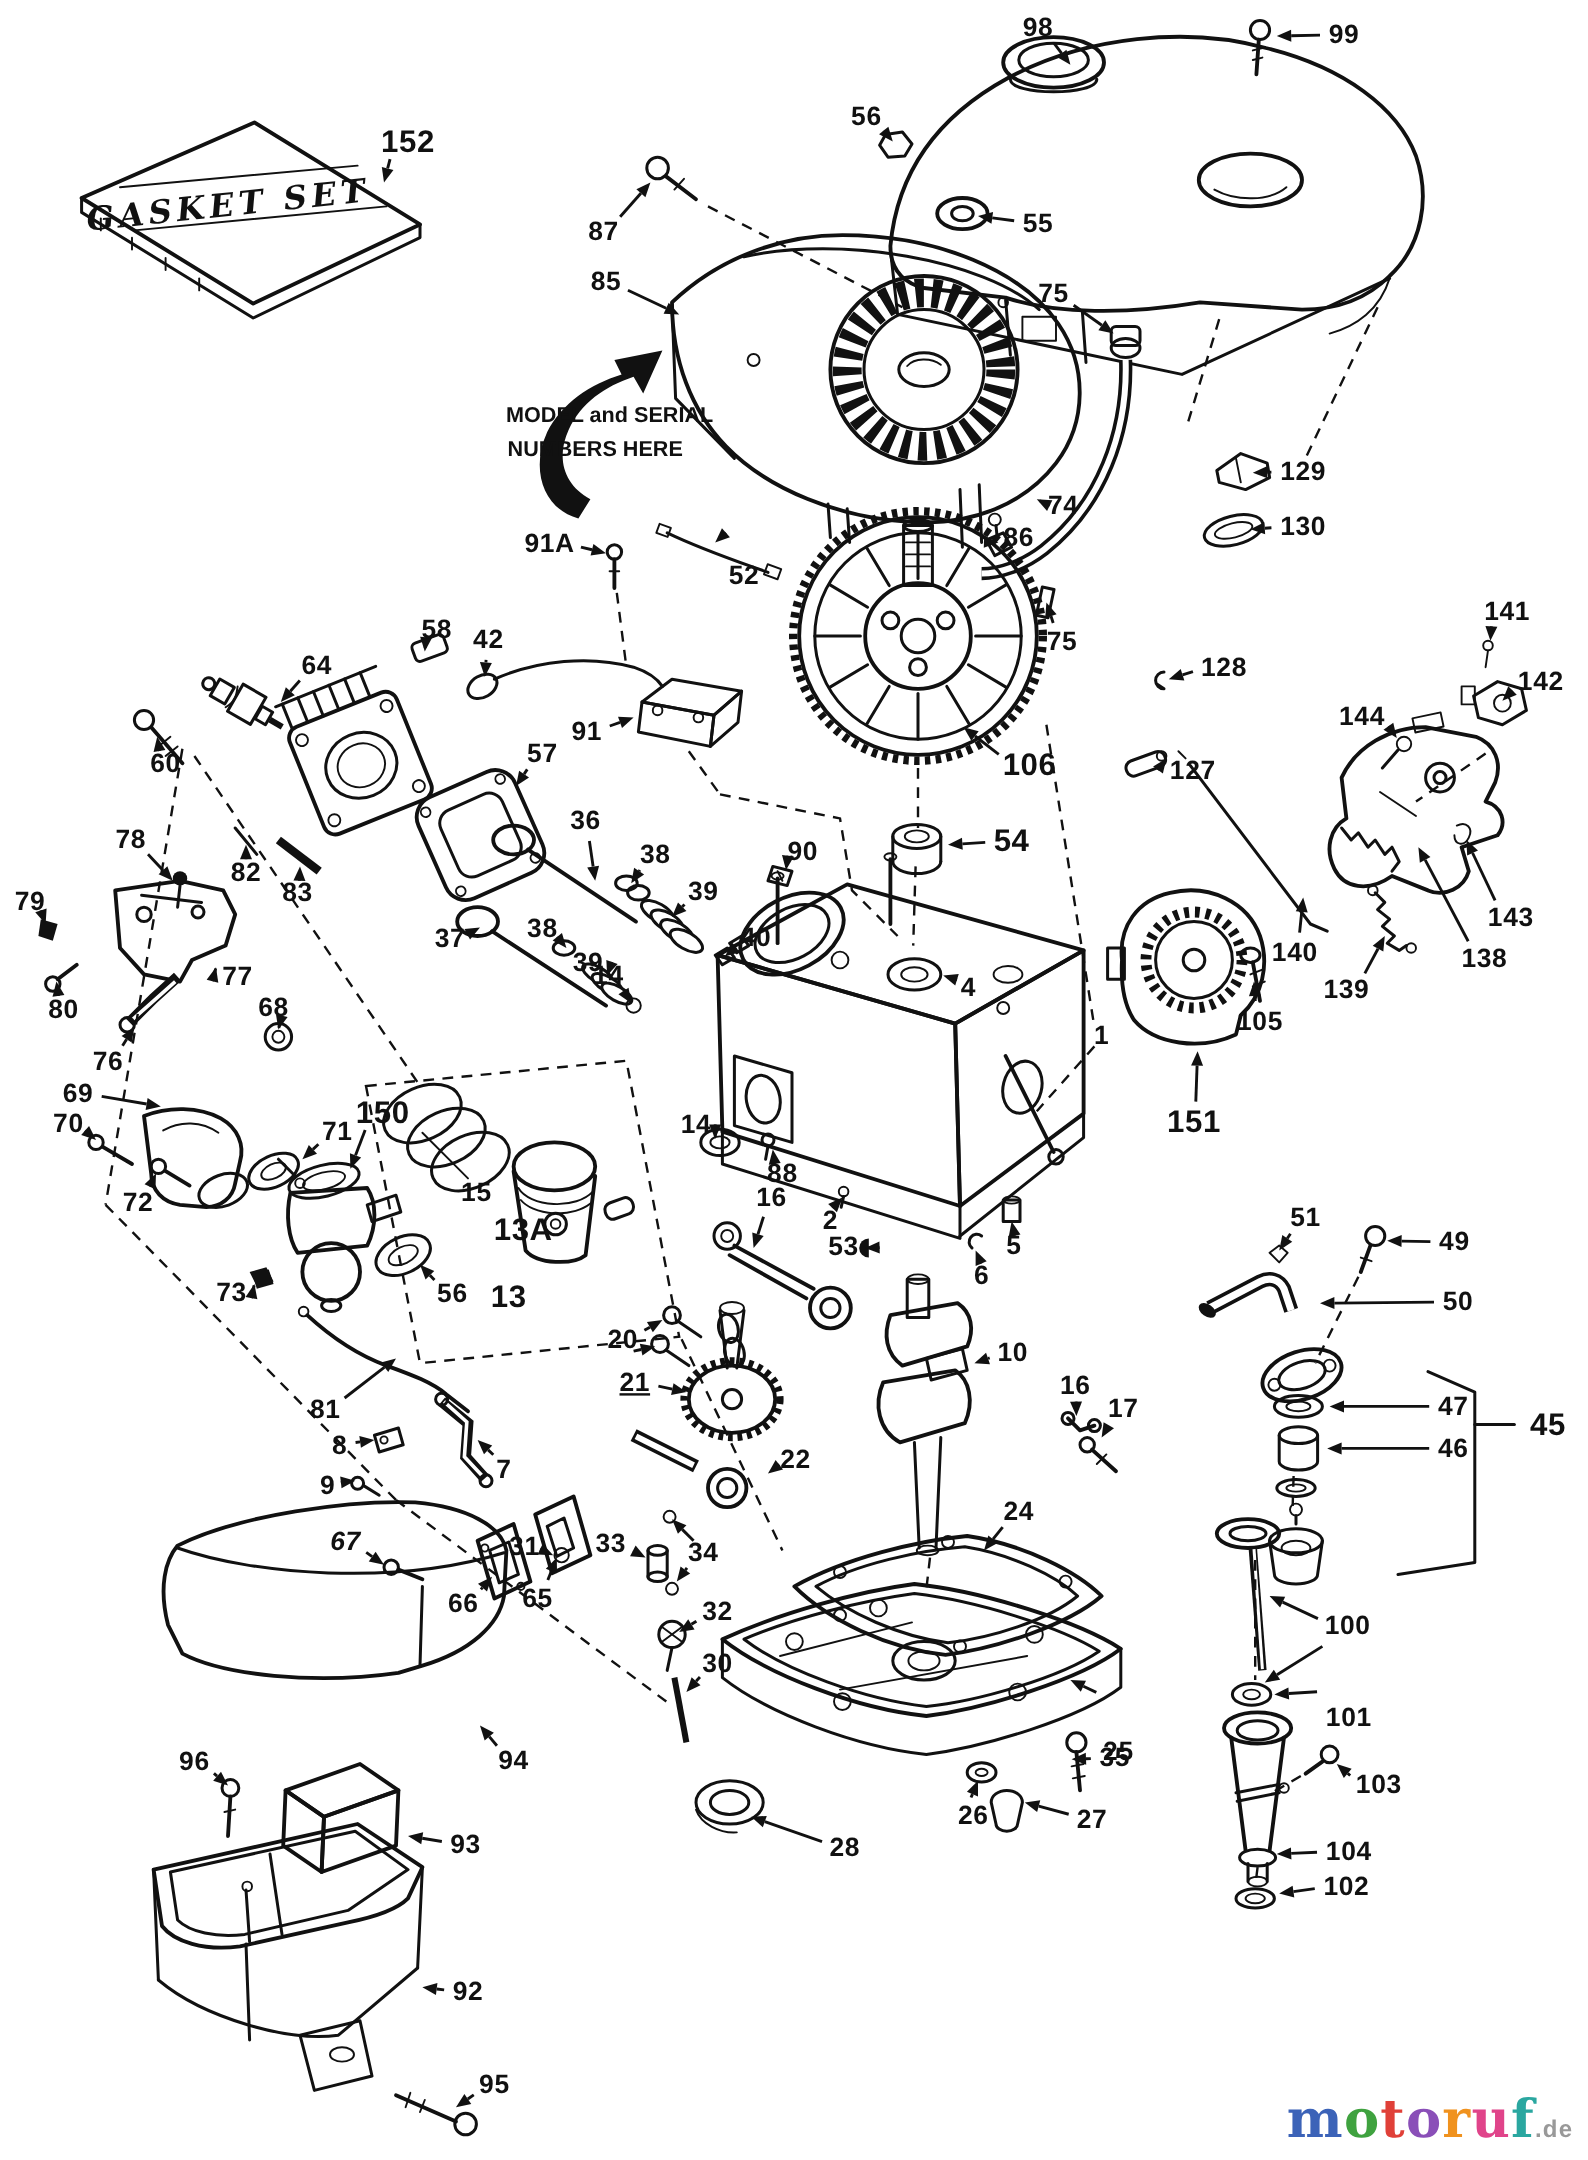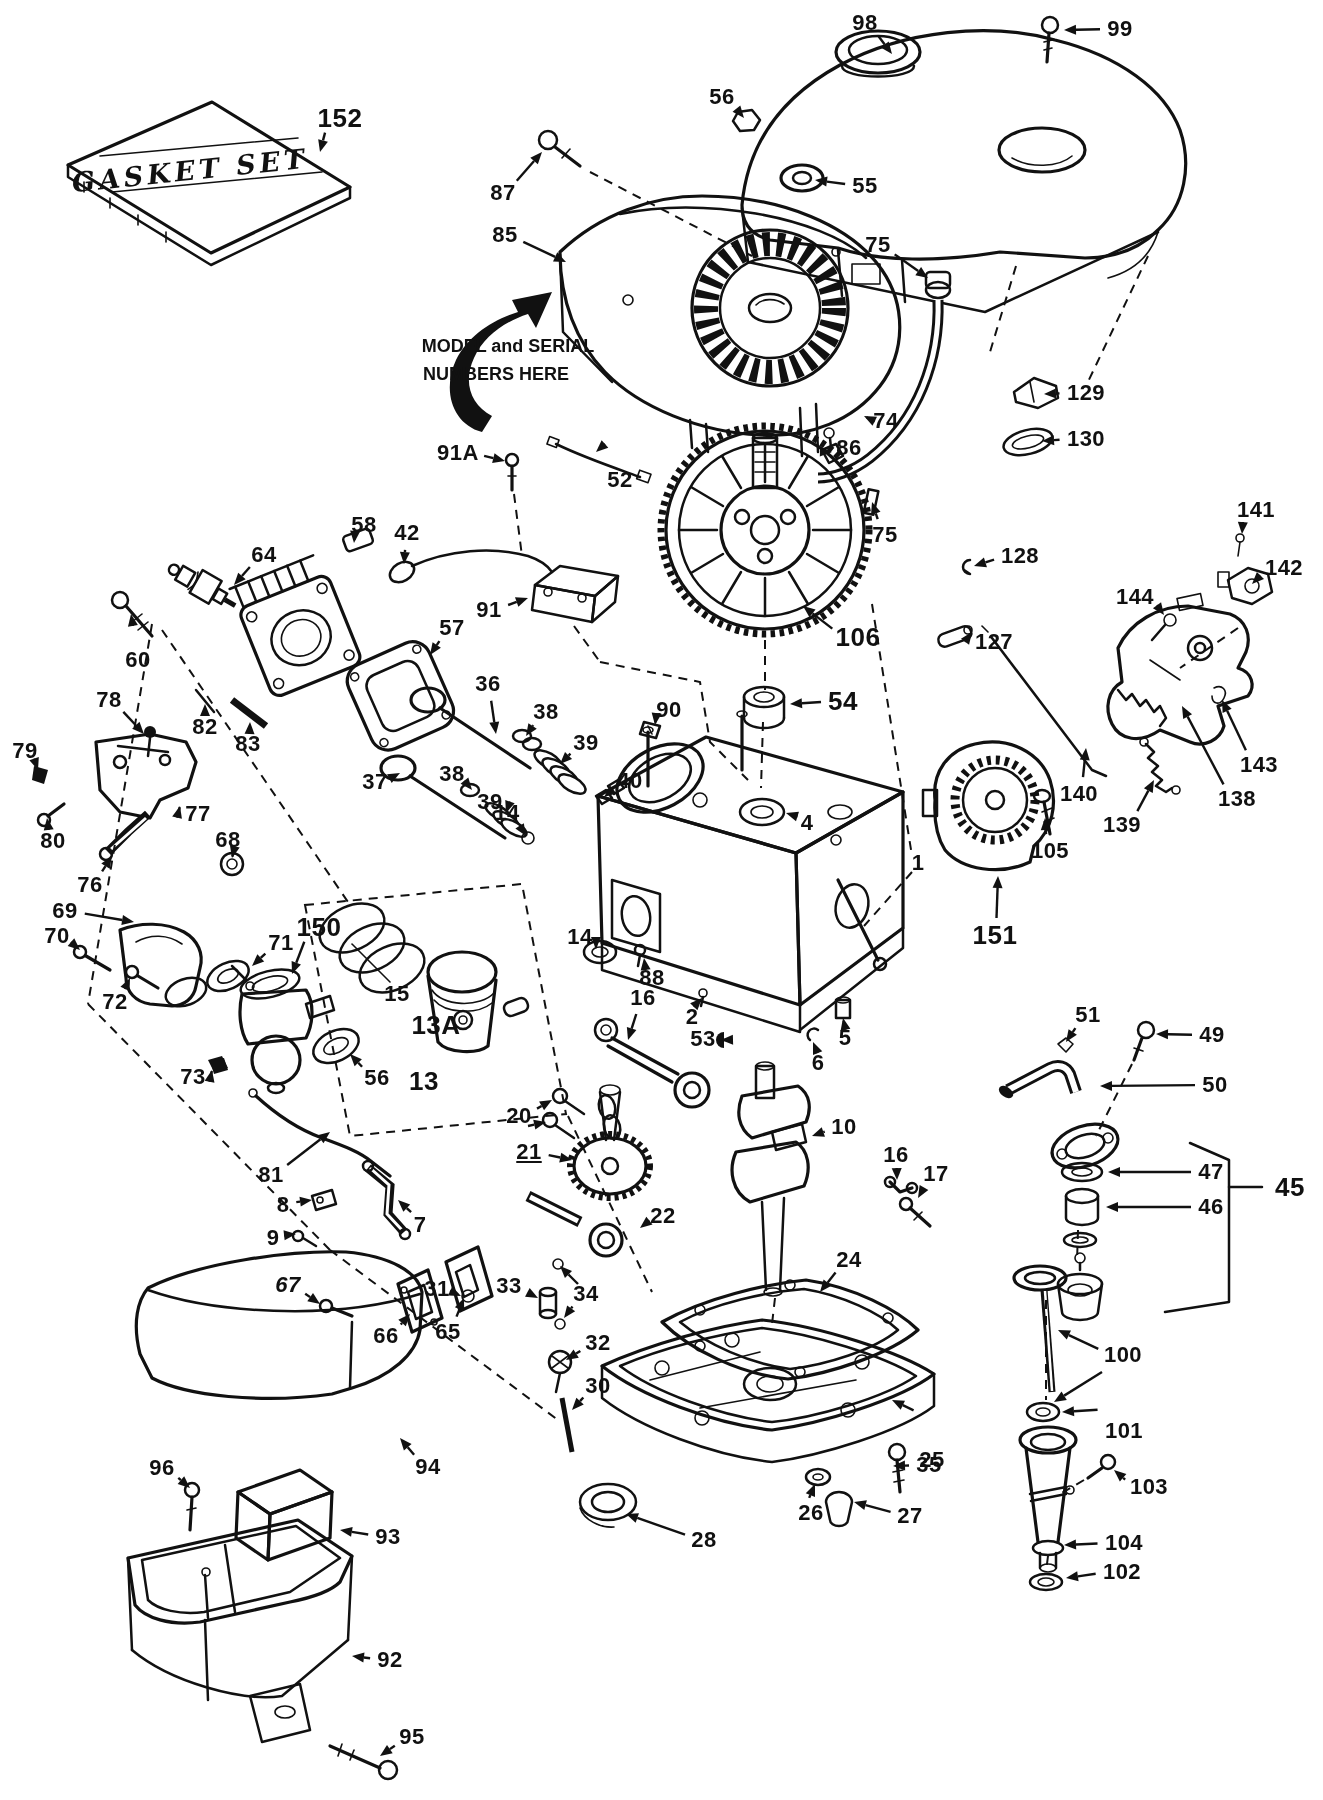--- a/index.html
+++ b/index.html
@@ -879,21 +879,21 @@
       <div class="callout" style="left: 1086px; top: 393px;">129</div>
       <div class="callout" style="left: 1086px; top: 439px;">130</div>
       <div class="callout" style="left: 886px; top: 421px;">74</div>
       <div class="callout" style="left: 849px; top: 448px;">86</div>
       <div class="callout" style="left: 620px; top: 436px; margin-top: 44px;">52</div>
       <div class="callout" style="left: 458px; top: 453px;">91A</div>
       <div class="callout" style="left: 364px; top: 525px;">58</div>
       <div class="callout" style="left: 407px; top: 533px;">42</div>
       <div class="callout" style="left: 264px; top: 555px;">64</div>
       <div class="callout" style="left: 489px; top: 610px;">91</div>
-      <div class="callout" style="left: 138px; top: 660px;">60</div>
+      <div class="callout" style="left: 138px; top: 636px;">60</div>
       <div class="callout" style="left: 452px; top: 628px;">57</div>
       <div class="callout big" style="left: 858px; top: 637px;">106</div>
       <div class="callout big" style="left: 843px; top: 701px;">54</div>
       <div class="callout" style="left: 1020px; top: 556px;">128</div>
       <div class="callout" style="left: 994px; top: 642px;">127</div>
       <div class="callout" style="left: 1256px; top: 510px;">141</div>
       <div class="callout" style="left: 1284px; top: 568px;">142</div>
       <div class="callout" style="left: 1135px; top: 597px;">144</div>
       <div class="callout" style="left: 1079px; top: 794px;">140</div>
       <div class="callout" style="left: 1122px; top: 825px;">139</div>
@@ -973,14 +973,17 @@
       <div class="callout" style="left: 1211px; top: 1172px;">47</div>
       <div class="callout big" style="left: 1290px; top: 1187px;">45</div>
       <div class="callout" style="left: 1211px; top: 1207px;">46</div>
       <div class="callout" style="left: 1123px; top: 1355px;">100</div>
       <div class="callout" style="left: 1124px; top: 1409px; margin-top: 22px;">101</div>
       <div class="callout" style="left: 1149px; top: 1487px;">103</div>
       <div class="callout" style="left: 1124px; top: 1543px;">104</div>
       <div class="callout" style="left: 1122px; top: 1572px;">102</div>
     </div>
 
-
+<div id="logo">
+  <span id="logo-letters"><span style="color: rgb(60, 99, 184);">m</span><span style="color: rgb(63, 162, 63);">o</span><span style="color: rgb(224, 64, 56);">t</span><span style="color: rgb(138, 79, 184);">o</span><span style="color: rgb(240, 146, 30);">r</span><span style="color: rgb(224, 68, 138);">u</span><span style="color: rgb(42, 167, 160);">f</span></span><span class="suffix">.de</span>
 </div>
 
+</div>
+
 </body></html>

